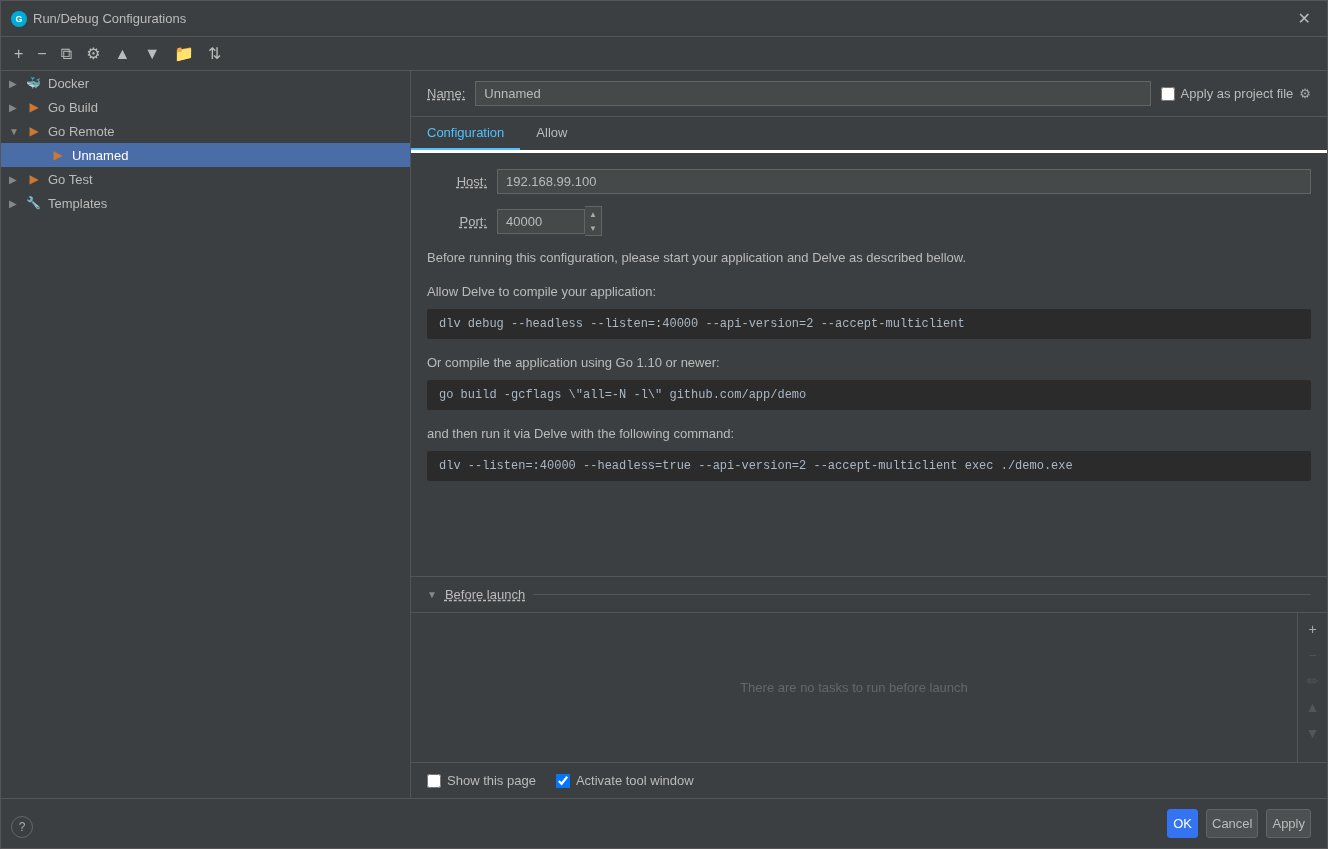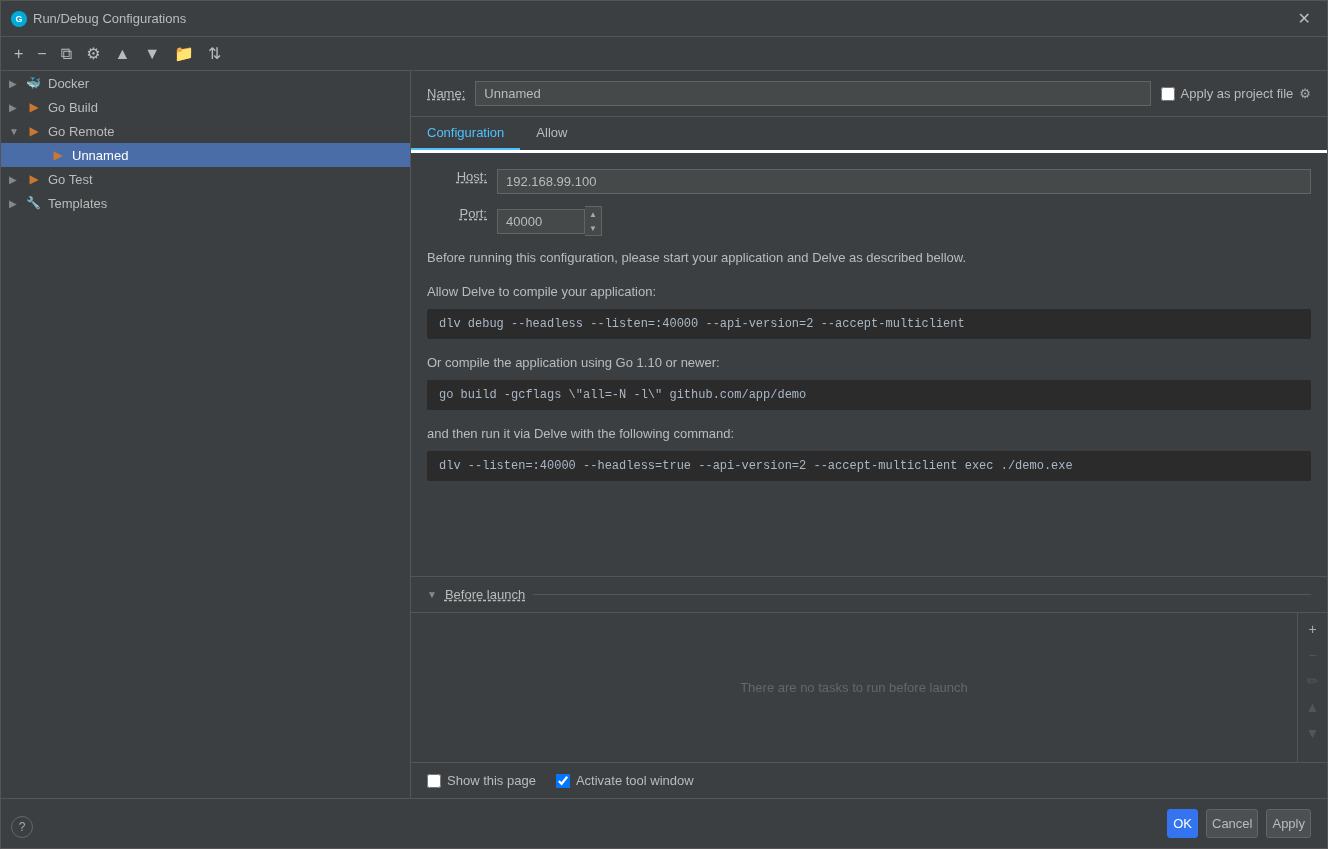--- a/index.html
+++ b/index.html
@@ -207,21 +207,21 @@
     }
 
     .config-panel {
       flex: 1;
       overflow-y: auto;
       padding: 16px;
     }
 
     .field-row {
       display: flex;
-      align-items: flex-start;
+      align-items: center;
       margin-bottom: 12px;
       gap: 10px;
     }
 
     .field-label {
       color: #bbbbbb;
       font-size: 13px;
       width: 60px;
       text-align: right;
       text-decoration: underline;

